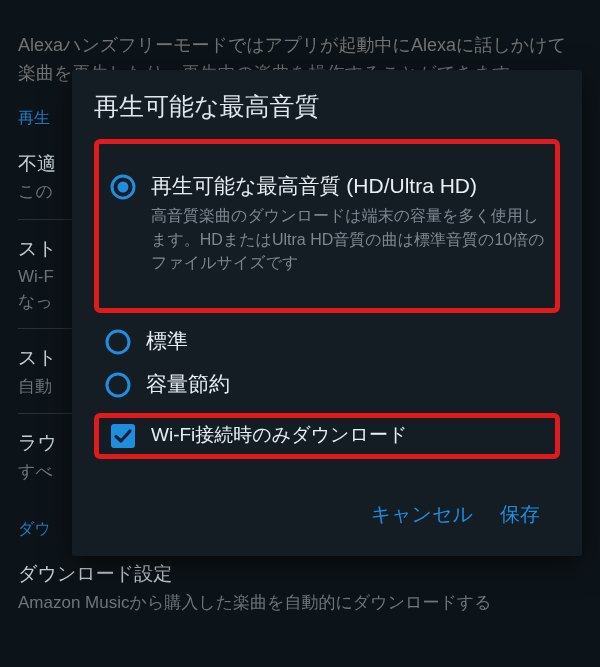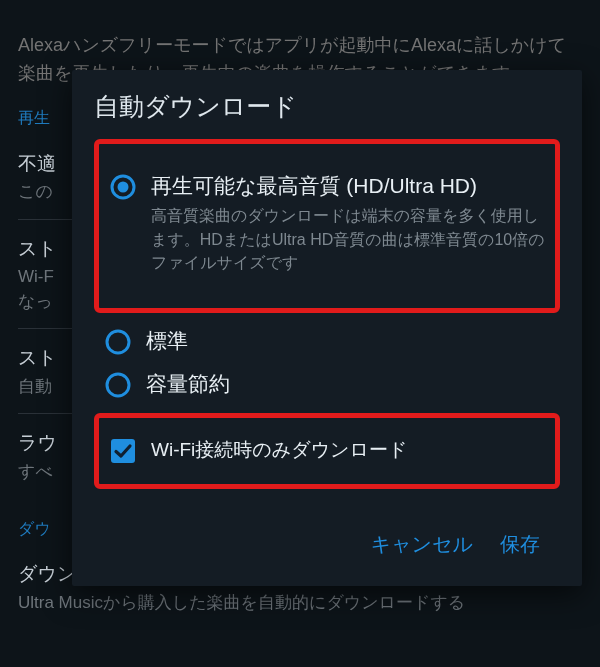--- a/index.html
+++ b/index.html
@@ -78,21 +78,21 @@
     margin-bottom: 16px;
   }
 
   .highlight-box {
     border: 5px solid #e11b1b;
     border-radius: 6px;
     padding: 24px 10px;
     margin-bottom: 14px;
   }
   .highlight-box.wifi {
-    padding: 19px 10px;
+    padding: 4px 10px;
     margin-top: 6px;
     margin-bottom: 22px;
   }
 
   .option {
     display: flex;
     align-items: flex-start;
     margin: 4px 0 10px;
   }
   .option.standalone {
@@ -181,28 +181,28 @@
   <div class="row">
     <div class="row-title">ラウ</div>
     <div class="row-sub">すべ</div>
     <div class="checkbox"></div>
   </div>
 
   <div class="section-label">ダウ</div>
 
   <div class="row first">
     <div class="row-title">ダウンロード設定</div>
-    <div class="row-sub">Ultra Musicから購入した楽曲を自動的にダウンロードする</div>
+    <div class="row-sub">Amazon Musicから購入した楽曲を自動的にダウンロードする</div>
   </div>
 
 </div>
 
 <div class="dialog">
 
-  <div class="dialog-title">自動ダウンロード</div>
+  <div class="dialog-title">再生可能な最高音質</div>
 
   <div class="highlight-box">
     <div class="option">
       <span class="radio">
         <svg viewBox="0 0 28 28">
           <circle cx="14" cy="14" r="11" fill="none" stroke="#1f8edf" stroke-width="3"></circle>
           <circle cx="14" cy="14" r="5.5" fill="#1f8edf"></circle>
         </svg>
       </span>
       <span class="opt-body">

